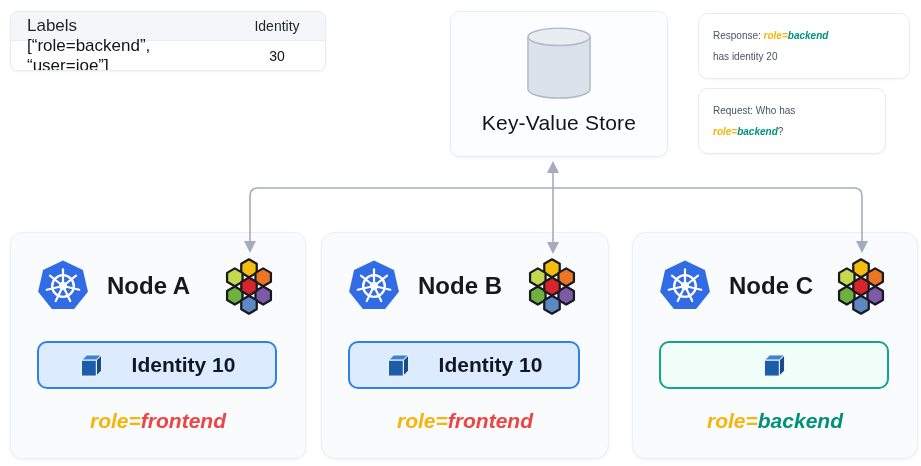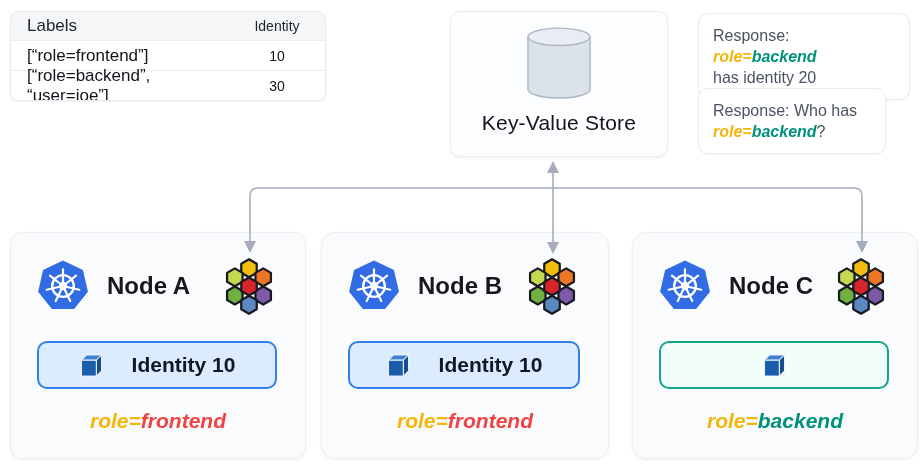--- a/index.html
+++ b/index.html
@@ -19,21 +19,21 @@
 
   
   .kv-card { position:absolute; left:450px; top:11px; width:218px; height:146px;
     background:#FCFDFE; border:1px solid #E9EDF3; border-radius:10px;
     box-shadow:0 1px 3px rgba(16,24,40,.06); text-align:center; }
   .kv-card .cyl { margin-top:15px; }
   .kv-title { margin-top:4px; font-size:21px; font-weight:400; color:#12141A; letter-spacing:.2px; }
 
   
   .msg { position:absolute; background:#FFFFFF; border:1px solid #E9EBF1; border-radius:10px;
-    padding:11px 14px; font-size:16px; line-height:21px; color:#4A5362;
+    padding:11px 14px; font-size:10px; line-height:21px; color:#4A5362;
     box-shadow:0 1px 2px rgba(16,24,40,.04); }
   .msg-response { left:698px; top:13px; width:212px; }
   .msg-request  { left:698px; top:88px; width:188px; }
   .role-key   { font-style:italic; font-weight:700; color:#F5B50A; }
   .role-value { font-style:italic; font-weight:700; color:#00917B; }
 
   
   .node-card { position:absolute; top:232px; height:227px; background:#FAFBFC;
     border:1px solid #ECEFF3; border-radius:14px; box-shadow:0 1px 3px rgba(16,24,40,.06); }
   #node-a { left:10px;  width:296px;border-radius:12px; }
@@ -60,44 +60,40 @@
 <body>
 
 <div id="canvas">
 
   <div class="id-table">
     <div class="t-head">
       <div class="c-labels">Labels</div>
       <div class="c-id">Identity</div>
     </div>
     <div class="t-row">
-      <div class="c-labels">[“role=frontend”]</div>
-      <div class="c-id">10</div>
-    </div>
-    <div class="t-row">
       <div class="c-labels">[“role=backend”, “user=joe”]</div>
       <div class="c-id">30</div>
     </div>
   </div>
 
   <div class="kv-card">
     <svg class="cyl" width="66" height="76" viewBox="0 0 68 78">
       <path d="M2,10 V64 A32,9 0 0 0 66,64 V10" fill="#DCE2EB" stroke="#AEB8C6" stroke-width="1.5"></path>
       <ellipse cx="34" cy="10" rx="32" ry="9" fill="#E9EDF3" stroke="#AEB8C6" stroke-width="1.5"></ellipse>
     </svg>
     <div class="kv-title">Key-Value Store</div>
   </div>
 
   <div class="msg msg-response">
     <span>Response: </span><span class="role-key">role=</span><span class="role-value">backend</span><br>
     <span>has identity 20</span>
   </div>
 
   <div class="msg msg-request">
-    <span>Response: Who has</span><br>
+    <span>Request: Who has</span><br>
     <span class="role-key">role=</span><span class="role-value">backend</span><span>?</span>
   </div>
 
   <div class="node-card theme-blue" id="node-a">
     <div class="node-head">
       <svg width="56" height="56" viewBox="0 0 56 57">
         <polygon points="28,2.5 48.3,12.3 53.4,34.3 39.3,51.9 16.7,51.9 2.7,34.3 7.7,12.3" fill="#326CE5"></polygon>
         <g stroke="#fff" stroke-width="2.2" stroke-linecap="round">
           <line x1="28" y1="28.5" x2="28" y2="11.5"></line>
             <line x1="28" y1="28.5" x2="41.3" y2="17.9"></line>

